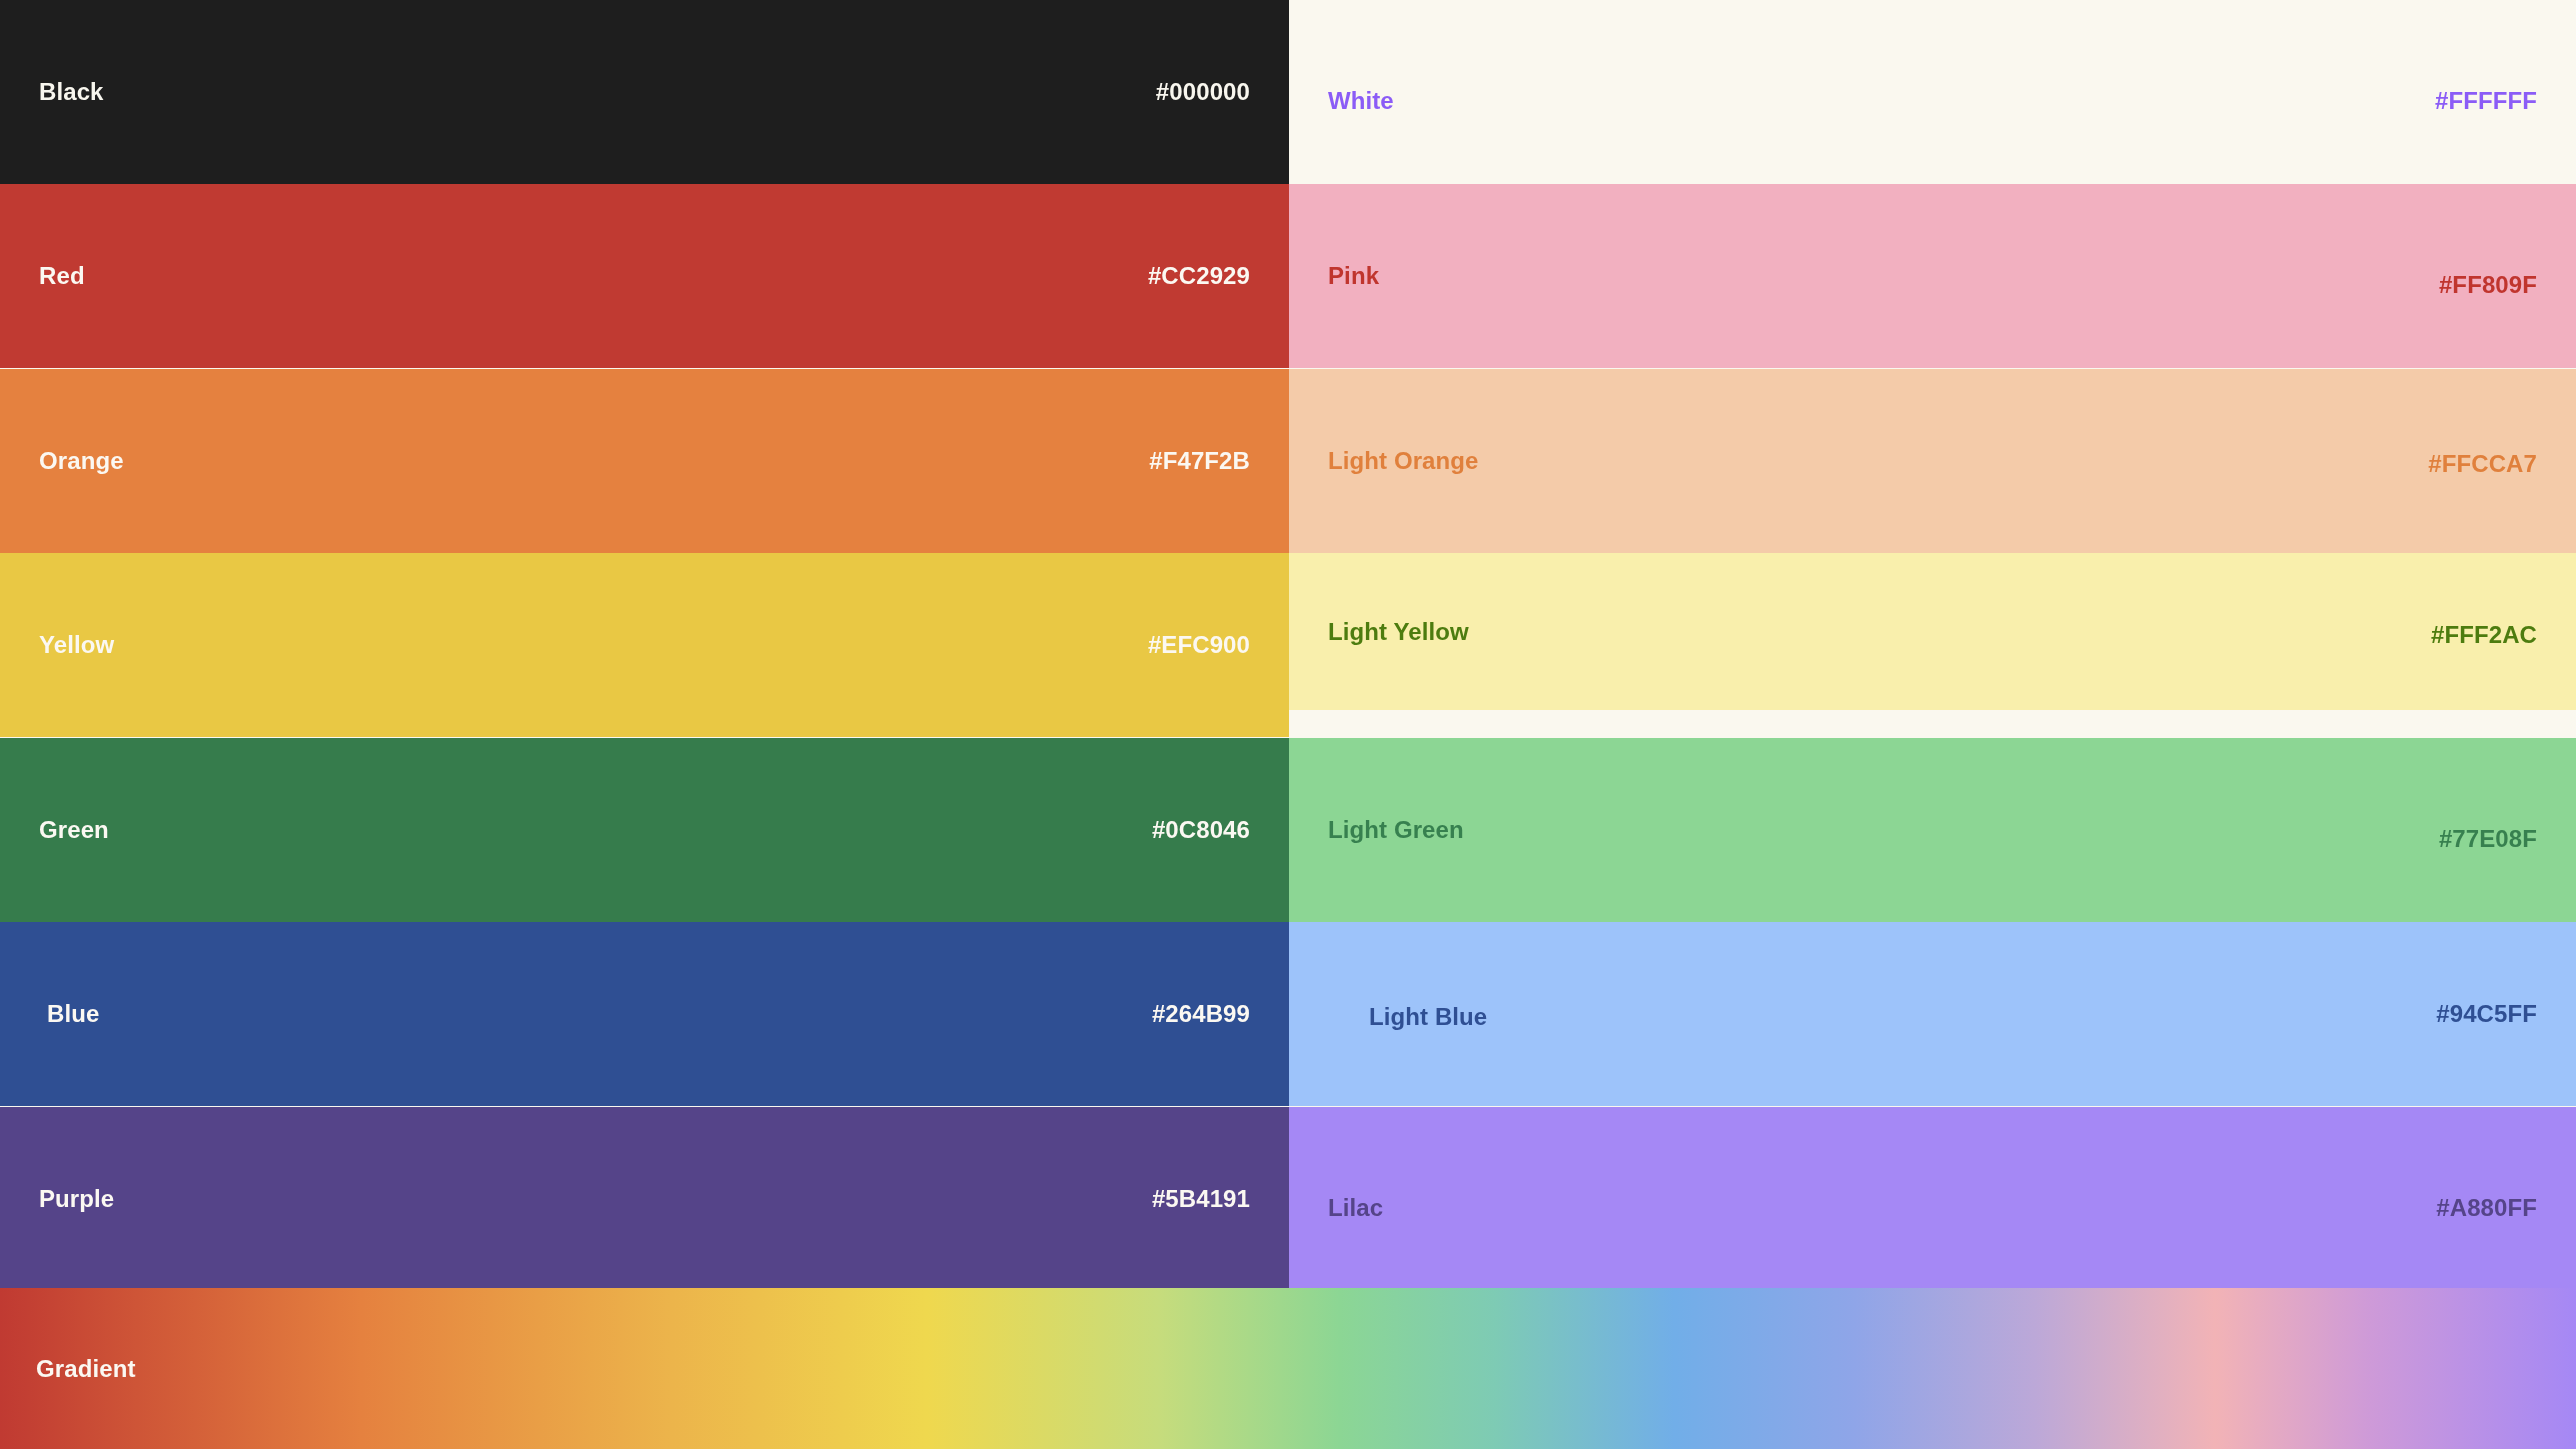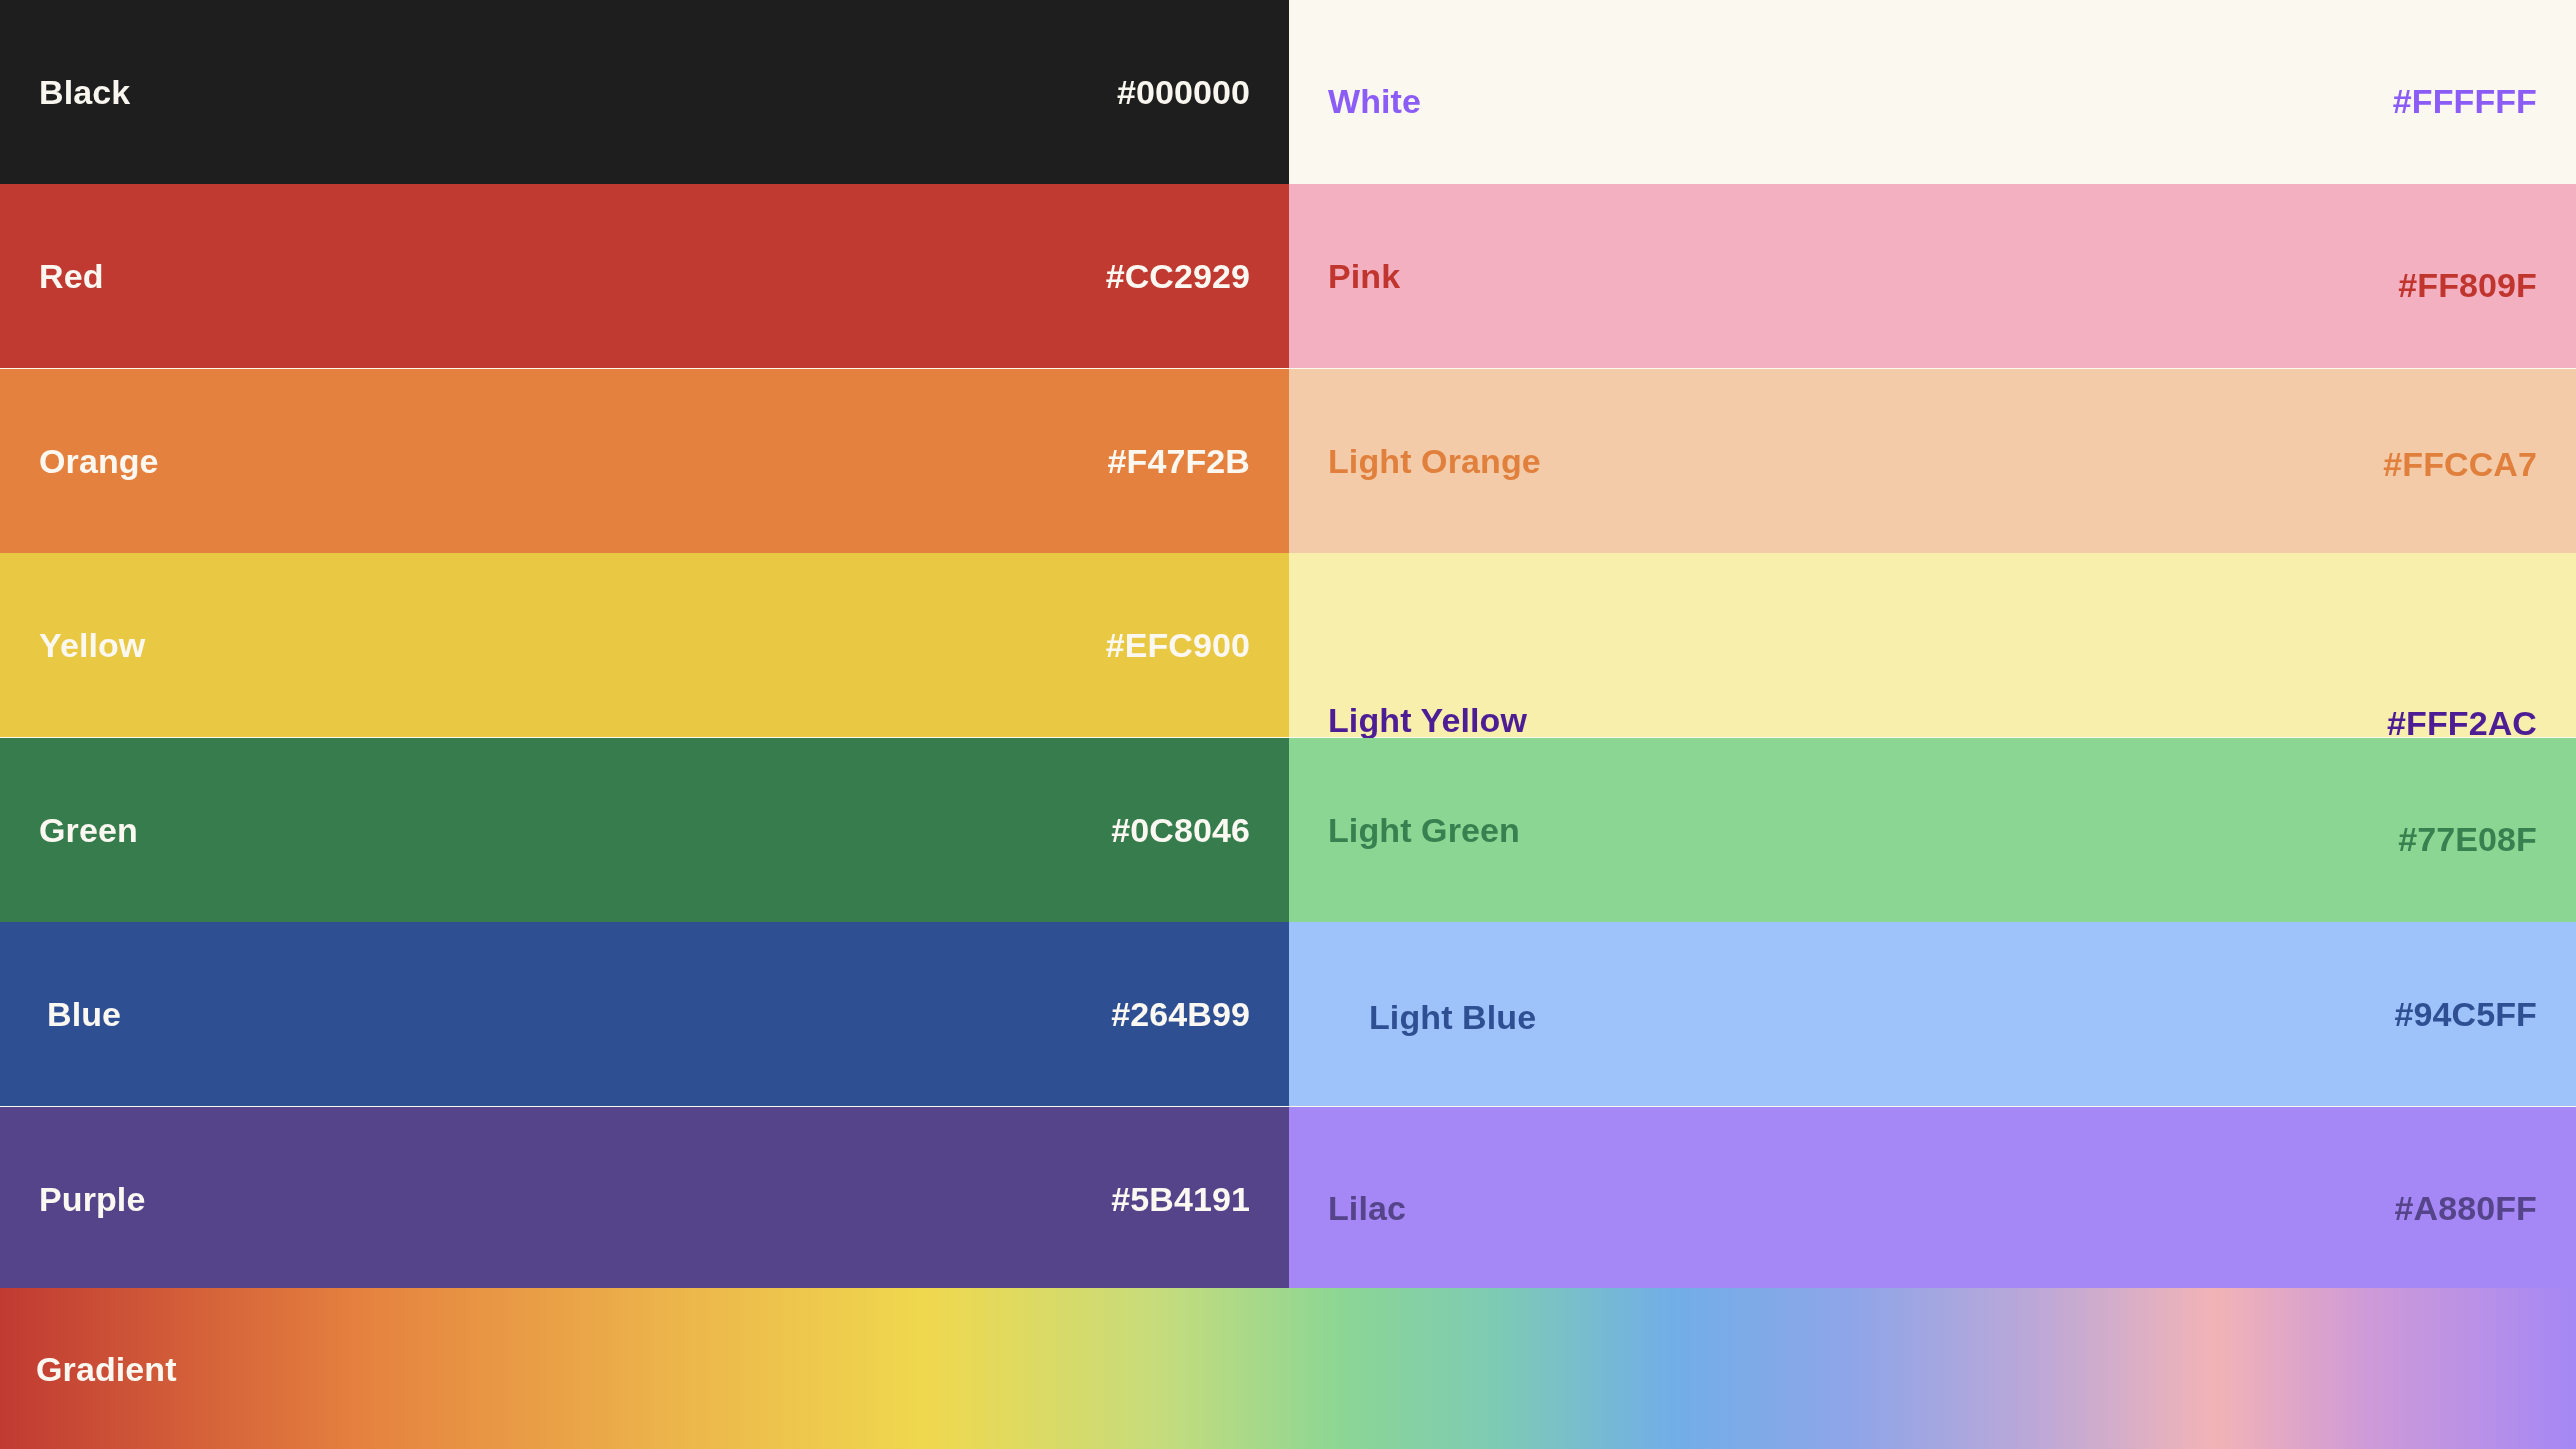--- a/index.html
+++ b/index.html
@@ -15,21 +15,21 @@
     width:2576px; height:1449px;
   }
   
   .swatch {
     position:absolute;
     display:flex;
     align-items:center;
     justify-content:space-between;
     padding:0 39px;
     font-weight:bold;
-    font-size:34px;
+    font-size:24px;
     letter-spacing:0.1px;
     white-space:nowrap;
   }
   .swatch.col-left  { left:0;     width:1289px; }
   .swatch.col-right { left:1289px;width:1287px; }
   .swatch.full      { left:0;     width:2576px;padding-left:36px; }
 
   .sw-label { line-height:1; }
   .sw-hex   { line-height:1; }
 
@@ -61,21 +61,21 @@
       <span class="sw-hex">#F47F2B</span>
     </div>
     <div class="swatch col-right" style="top: 369px; height: 184px; background: rgb(244, 203, 169); color: rgb(224, 128, 60);">
       <span class="sw-label">Light Orange</span>
       <span class="sw-hex" style="transform: translateY(3.4px);">#FFCCA7</span>
     </div>
     <div class="swatch col-left" style="top: 553px; height: 184px; background: rgb(233, 200, 68); color: rgb(251, 248, 242);">
       <span class="sw-label">Yellow</span>
       <span class="sw-hex">#EFC900</span>
     </div>
-    <div class="swatch col-right" style="top: 553px; height: 184px; background: rgb(249, 239, 172); color: #4c1d95; align-items: flex-end;">
+    <div class="swatch col-right" style="top: 553px; height: 157px; background: rgb(249, 239, 172); color: #4d7c0f;">
       <span class="sw-label">Light Yellow</span>
       <span class="sw-hex" style="transform: translateY(3.4px);">#FFF2AC</span>
     </div>
     <div class="swatch col-left" style="top: 738px; height: 184px; background: rgb(54, 124, 76); color: rgb(251, 248, 242);">
       <span class="sw-label">Green</span>
       <span class="sw-hex">#0C8046</span>
     </div>
     <div class="swatch col-right" style="top: 738px; height: 184px; background: rgb(140, 214, 148); color: rgb(55, 128, 79);">
       <span class="sw-label">Light Green</span>
       <span class="sw-hex" style="transform: translateY(9.4px);">#77E08F</span>

